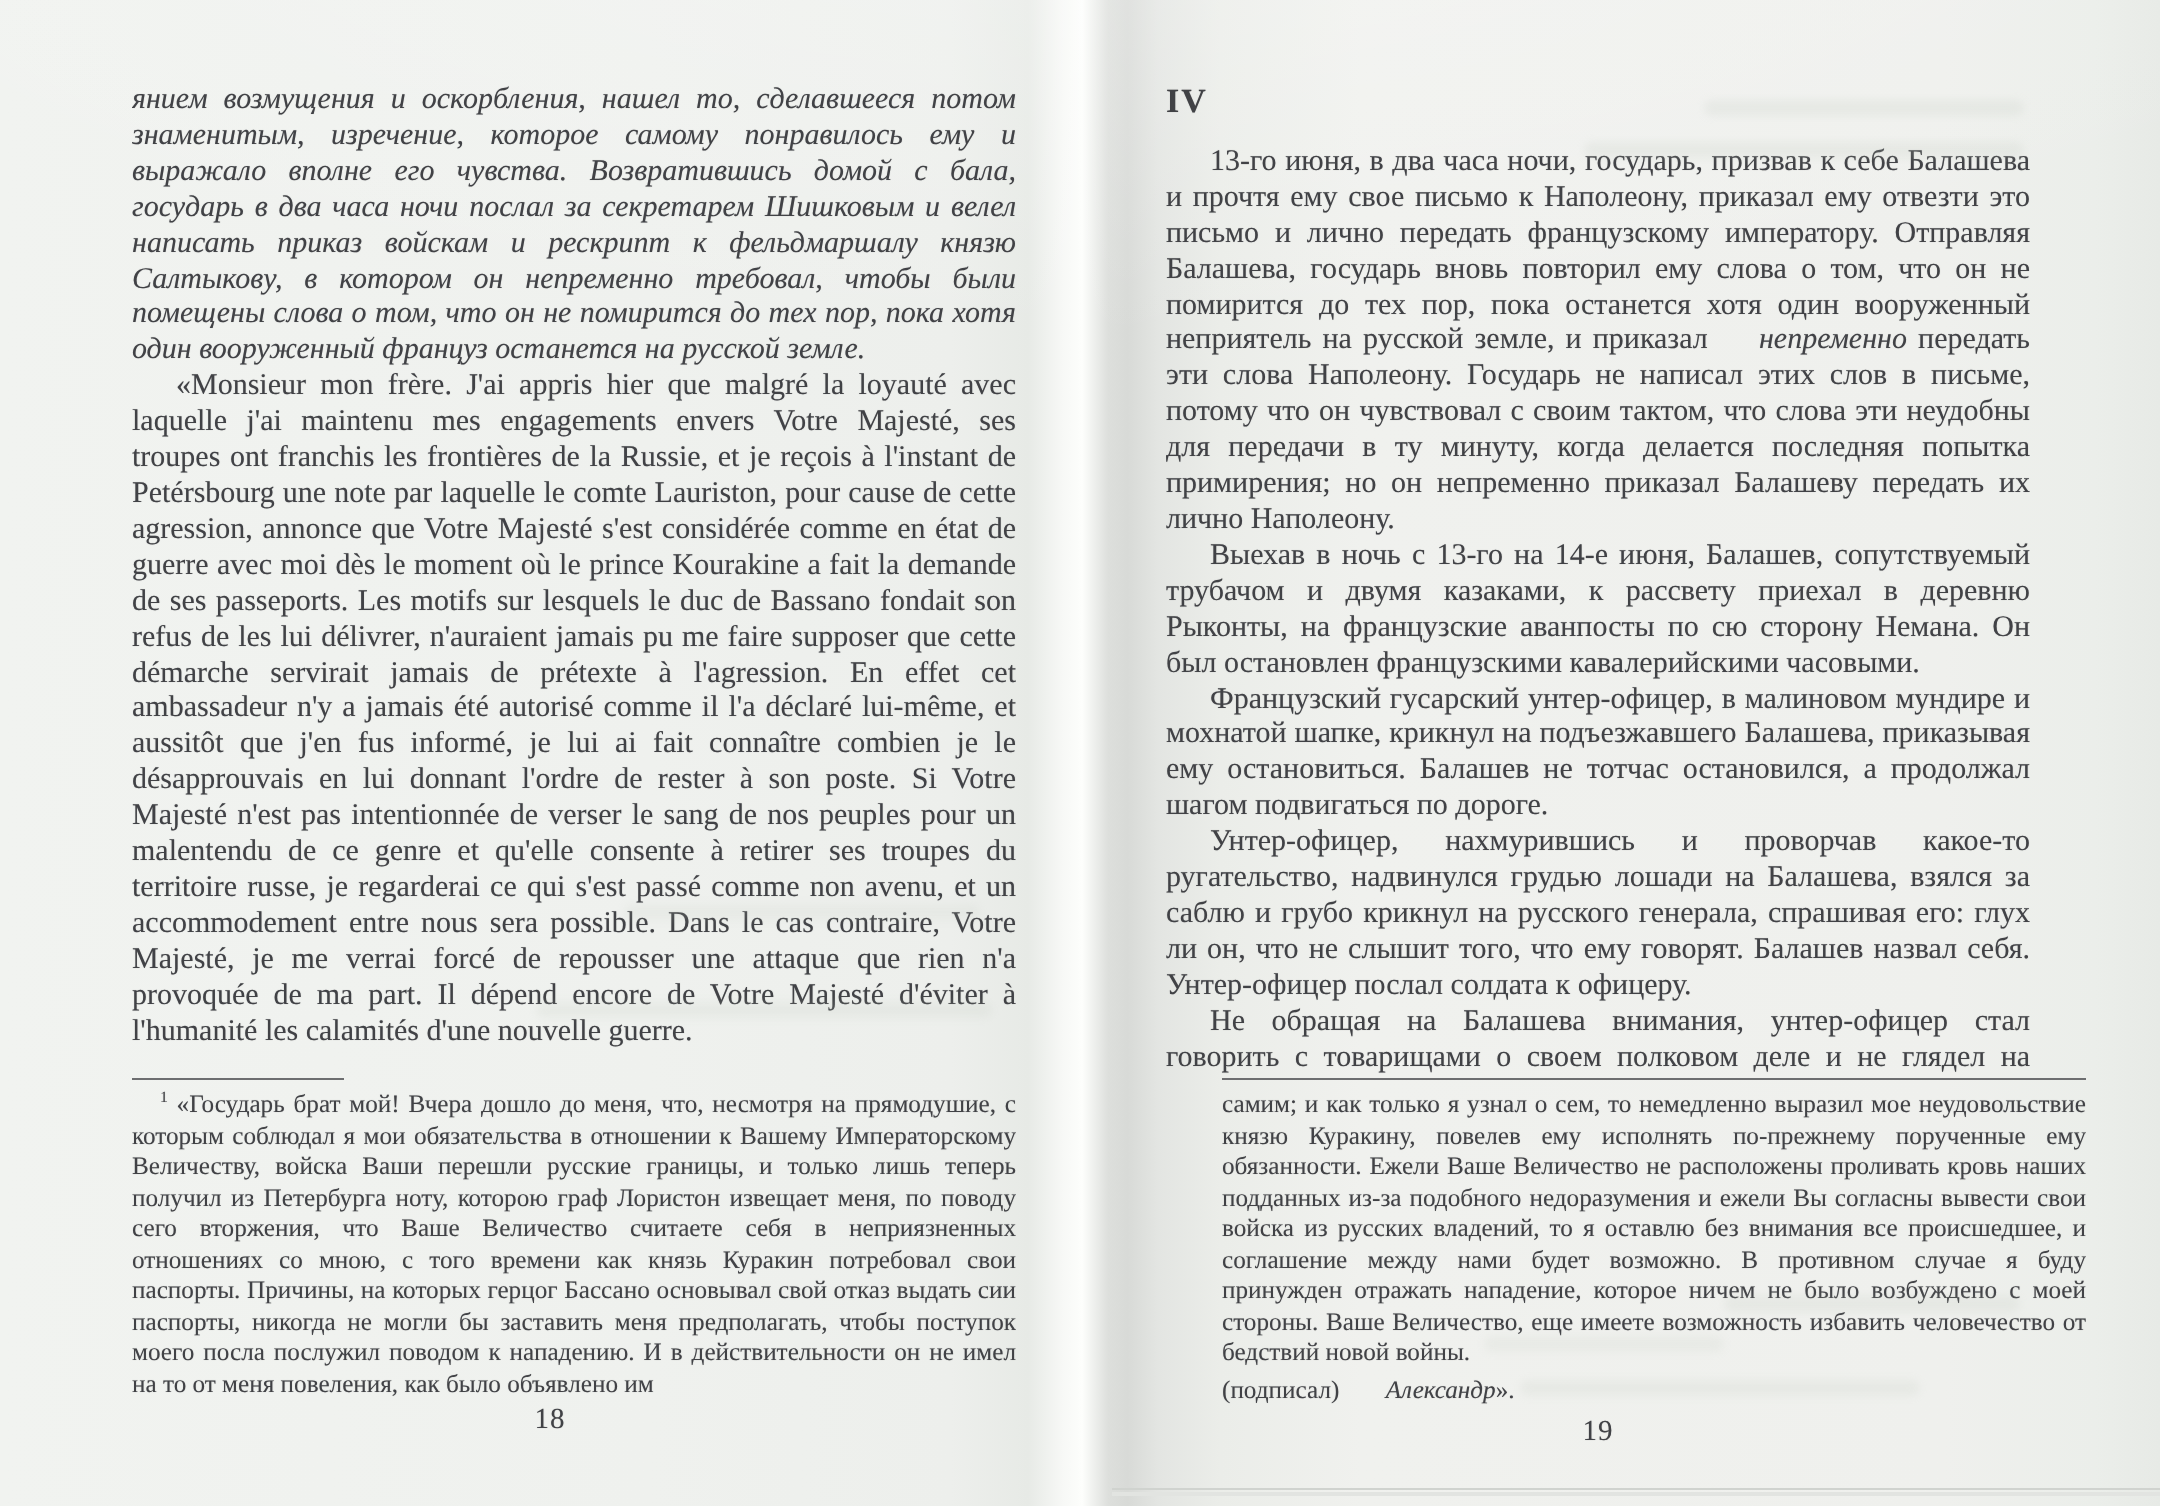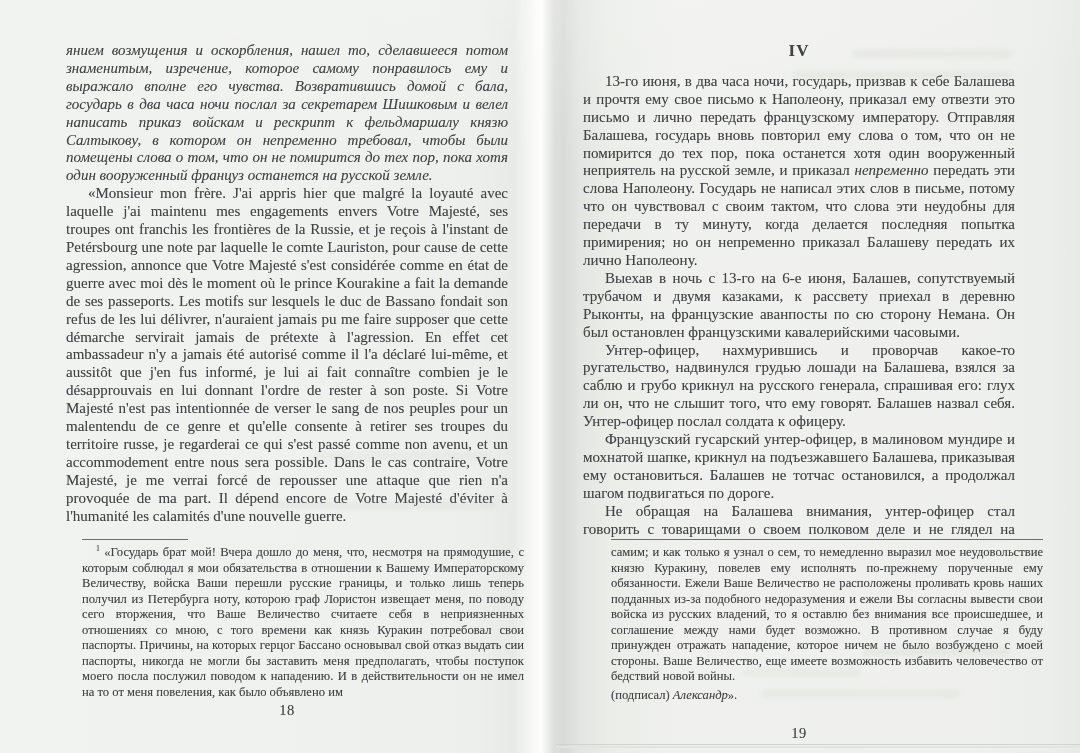--- a/index.html
+++ b/index.html
@@ -23,40 +23,40 @@
   .ink{color:#414246;text-shadow:0 0 .5px rgba(65,66,70,.35);}
   .page-body{
     position:absolute;top:42px;height:496px;overflow:hidden;
     font-size:15px;line-height:17.9px;text-align:justify;
   }
   .left-col{left:66px;width:442px;}
   .right-col{left:583px;width:432px;}
   .para{margin:0;text-indent:22px;}
   .para.noindent{text-indent:0;font-style:italic;}
   .chapter-heading{
-    margin:0 0 13px 0;text-align:center;font-weight:bold;
+    margin:0 0 13px 0;font-weight:bold;
     font-size:17px;letter-spacing:1px;text-indent:0;
   }
   sup{font-size:.62em;line-height:0;vertical-align:super;}
-  i{font-style:italic;}
+  i{font-style:italic;margin-left:20px;}
   .footnote{
     position:absolute;top:539px;overflow:hidden;height:164px;
     font-size:12.6px;line-height:15.5px;text-align:justify;
   }
   .footnote .fn-rule{border:0;border-top:1px solid #6d6e70;margin:0 0 5px 0;}
   .fn-rule-short{width:106px;}
   .fn-rule-full{width:100%;}
   .footnote p{margin:0;text-indent:14px;}
   .footnote .fn-sign{text-indent:0;margin-top:3px;padding-right:2px;}
   .page-number{
     position:absolute;width:442px;text-align:center;
     font-size:14.5px;letter-spacing:.5px;
   }
-  .pn-left{left:66px;top:702px;}
-  .pn-right{left:583px;width:432px;top:725px;}
+  .pn-left{left:54px;top:702px;}
+  .pn-right{left:583px;width:432px;top:708px;}
   .ghost{
     position:absolute;height:8px;border-radius:4px;
     background:#b9c2b6;opacity:.17;filter:blur(2.2px);
     pointer-events:none;
   }
   .g1{left:852px;top:50px;width:160px;}
   .g2{left:792px;top:71px;width:220px;}
   .g3{left:862px;top:648px;width:148px;}
   .g4{left:742px;top:668px;width:120px;opacity:.13;}
   .g5{left:760px;top:690px;width:200px;opacity:.15;}
@@ -71,34 +71,34 @@
 <div class="spread">
 
   <div class="page-body left-col ink">
     <div>
         <p class="para noindent">янием возмущения и оскорбления, нашел то, сделавшееся потом знаменитым, изречение, которое самому понравилось ему и выражало вполне его чувства. Возвратившись домой с бала, государь в два часа ночи послал за секретарем Шишковым и велел написать приказ войскам и рескрипт к фельдмаршалу князю Салтыкову, в котором он непременно требовал, чтобы были помещены слова о том, что он не помирится до тех пор, пока хотя один вооруженный француз останется на русской земле.</p>
         <p class="para">«Monsieur mon frère. J'ai appris hier que malgré la loyauté avec laquelle j'ai maintenu mes engagements envers Votre Majesté, ses troupes ont franchis les frontières de la Russie, et je reçois à l'instant de Petérsbourg une note par laquelle le comte Lauriston, pour cause de cette agression, annonce que Votre Majesté s'est considérée comme en état de guerre avec moi dès le moment où le prince Kourakine a fait la demande de ses passeports. Les motifs sur lesquels le duc de Bassano fondait son refus de les lui délivrer, n'auraient jamais pu me faire supposer que cette démarche servirait jamais de prétexte à l'agression. En effet cet ambassadeur n'y a jamais été autorisé comme il l'a déclaré lui-même, et aussitôt que j'en fus informé, je lui ai fait connaître combien je le désapprouvais en lui donnant l'ordre de rester à son poste. Si Votre Majesté n'est pas intentionnée de verser le sang de nos peuples pour un malentendu de ce genre et qu'elle consente à retirer ses troupes du territoire russe, je regarderai ce qui s'est passé comme non avenu, et un accommodement entre nous sera possible. Dans le cas contraire, Votre Majesté, je me verrai forcé de repousser une attaque que rien n'a provoquée de ma part. Il dépend encore de Votre Majesté d'éviter à l'humanité les calamités d'une nouvelle guerre.</p>
       </div>
 
   </div>
 
-  <div class="footnote left-col ink" style="left:82px;width:442px;">
+  <div class="footnote left-col ink" style="left:66px;width:442px;">
     <hr class="fn-rule fn-rule-short">
     <p><sup>1</sup> «Государь брат мой! Вчера дошло до меня, что, несмотря на прямодушие, с которым соблюдал я мои обязательства в отношении к Вашему Императорскому Величеству, войска Ваши перешли русские границы, и только лишь теперь получил из Петербурга ноту, которою граф Лористон извещает меня, по поводу сего вторжения, что Ваше Величество считаете себя в неприязненных отношениях со мною, с того времени как князь Куракин потребовал свои паспорты. Причины, на которых герцог Бассано основывал свой отказ выдать сии паспорты, никогда не могли бы заставить меня предполагать, чтобы поступок моего посла послужил поводом к нападению. И в действительности он не имел на то от меня повеления, как было объявлено им</p>
   </div>
 
   <div class="page-number pn-left ink">18</div>
 
   <div class="page-body right-col ink">
     <p class="chapter-heading">IV</p>
     <div>
         <p class="para">13-го июня, в два часа ночи, государь, призвав к себе Балашева и прочтя ему свое письмо к Наполеону, приказал ему отвезти это письмо и лично передать французскому императору. Отправляя Балашева, государь вновь повторил ему слова о том, что он не помирится до тех пор, пока останется хотя один вооруженный неприятель на русской земле, и приказал <i>непременно</i> передать эти слова Наполеону. Государь не написал этих слов в письме, потому что он чувствовал с своим тактом, что слова эти неудобны для передачи в ту минуту, когда делается последняя попытка примирения; но он непременно приказал Балашеву передать их лично Наполеону.</p>
-        <p class="para">Выехав в ночь с 13-го на 6-е июня, Балашев, сопутствуемый трубачом и двумя казаками, к рассвету приехал в деревню Рыконты, на французские аванпосты по сю сторону Немана. Он был остановлен французскими кавалерийскими часовыми.</p>
+        <p class="para">Выехав в ночь с 13-го на 14-е июня, Балашев, сопутствуемый трубачом и двумя казаками, к рассвету приехал в деревню Рыконты, на французские аванпосты по сю сторону Немана. Он был остановлен французскими кавалерийскими часовыми.</p>
+        <p class="para">Французский гусарский унтер-офицер, в малиновом мундире и мохнатой шапке, крикнул на подъезжавшего Балашева, приказывая ему остановиться. Балашев не тотчас остановился, а продолжал шагом подвигаться по дороге.</p>
         <p class="para">Унтер-офицер, нахмурившись и проворчав какое-то ругательство, надвинулся грудью лошади на Балашева, взялся за саблю и грубо крикнул на русского генерала, спрашивая его: глух ли он, что не слышит того, что ему говорят. Балашев назвал себя. Унтер-офицер послал солдата к офицеру.</p>
-        <p class="para">Французский гусарский унтер-офицер, в малиновом мундире и мохнатой шапке, крикнул на подъезжавшего Балашева, приказывая ему остановиться. Балашев не тотчас остановился, а продолжал шагом подвигаться по дороге.</p>
         <p class="para">Не обращая на Балашева внимания, унтер-офицер стал говорить с товарищами о своем полковом деле и не глядел на русского генерала.</p>
       </div>
   </div>
 
   <div class="footnote ink" style="left:611px;width:432px;">
     <hr class="fn-rule fn-rule-full">
     <p style="text-indent:0;">самим; и как только я узнал о сем, то немедленно выразил мое неудовольствие князю Куракину, повелев ему исполнять по-прежнему порученные ему обязанности. Ежели Ваше Величество не расположены проливать кровь наших подданных из-за подобного недоразумения и ежели Вы согласны вывести свои войска из русских владений, то я оставлю без внимания все происшедшее, и соглашение между нами будет возможно. В противном случае я буду принужден отражать нападение, которое ничем не было возбуждено с моей стороны. Ваше Величество, еще имеете возможность избавить человечество от бедствий новой войны.</p>
     <p class="fn-sign">(подписал) <i>Александр</i>».</p>
   </div>
 

